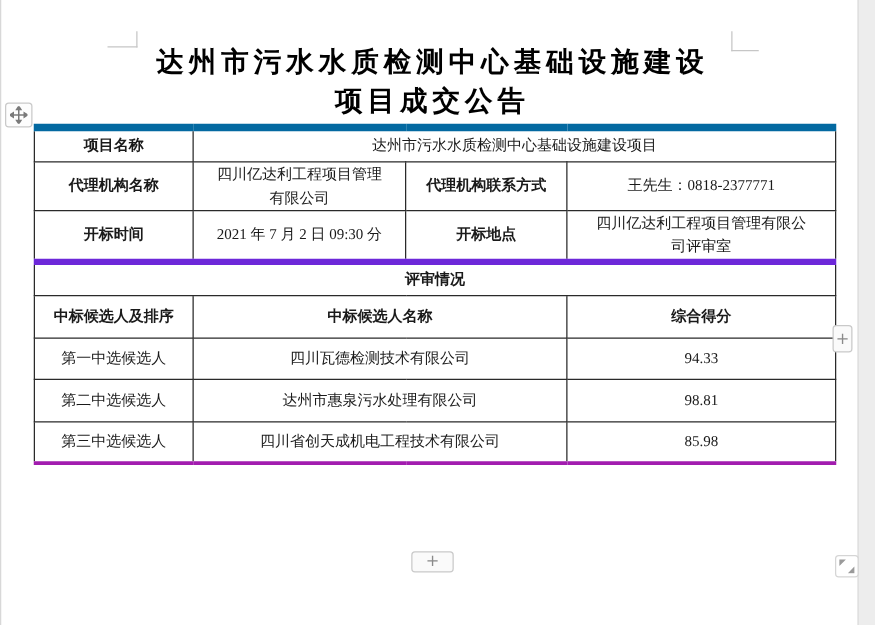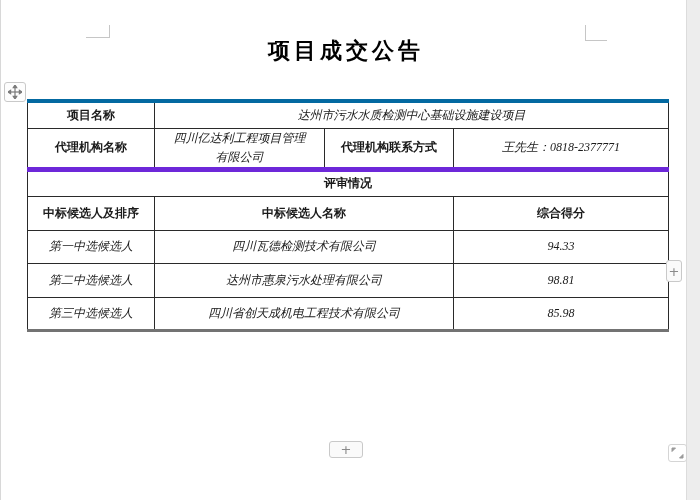--- a/index.html
+++ b/index.html
@@ -21,65 +21,72 @@
   .doc-title { position:absolute; left:0; top:35px; width:692px; text-align:center;
                font-weight:bold; font-size:22px; line-height:31px; letter-spacing:4px; color:#000; }
 
   table.doc { position:absolute; left:27px; top:99px; width:641px;
               border-collapse:collapse; table-layout:fixed; }
   table.doc th, table.doc td {
     border:1px solid #2a2a2a; text-align:center; vertical-align:middle;
     font-size:12px; line-height:19px; overflow:hidden;
   }
   table.doc th { font-weight:bold; padding:0 2px; }
-  table.doc td { font-weight:normal; padding:0 18px;font-style:italic; }
+  table.doc td { font-weight:normal; padding:0 18px; }
   td.num, td.datetime { font-family:"Liberation Serif","DejaVu Sans",serif; }
-  tr.heavy-top th, tr.heavy-top td { border-top:4px solid #0369a1;margin-top:13px; }
+  tr.heavy-top th, tr.heavy-top td { border-top:6px solid #0369a1;margin-top:13px; }
   tr.heavy-sep th, tr.heavy-sep td { border-top:5px solid #6d28d9; }
-  tr.heavy-bottom td { border-bottom:3px solid #737373; }
+  tr.heavy-bottom td { border-bottom:3px solid #a21caf; }
 
   
   .chrome-btn { position:absolute; background:#fafafa; border:1px solid #c9c9c9;
                 border-radius:3px; color:#8a8a8a; display:flex; align-items:center;
                 justify-content:center; font-size:13px; line-height:1; cursor:pointer; z-index:5; }
   .move-handle { left:4px; top:82px; width:22px; height:20px; background:#fdfdfd; }
   .add-col-btn { left:666px; top:260px; width:16px; height:22px; }
   .add-row-btn { left:329px; top:441px; width:34px; height:17px; }
   .resize-handle { left:668px; top:444px; width:19px; height:18px; background:#ffffff; border-color:#d5d5d5; }
   .chrome-btn svg { display:block; }
 </style>
 </head>
 <body>
 
 <div class="left-edge"></div>
 <div class="right-strip"></div>
 <div class="mark-tl"></div>
 <div class="mark-tr"></div>
 
 <div class="doc-title">
+  <div>达州市污水水质检测中心基础设施建设</div>
   <div>项目成交公告</div>
 </div>
 
 <table class="doc">
   <colgroup>
       <col style="width:127px">
       <col style="width:170px">
       <col style="width:129px">
       <col style="width:215px">
     </colgroup>
   <tbody>
       <tr class="heavy-top" style="height:27px">
     <th>项目名称</th>
     <td colspan="3">达州市污水水质检测中心基础设施建设项目</td>
   </tr>
   <tr style="height:39px">
     <th>代理机构名称</th>
     <td>四川亿达利工程项目管理有限公司</td>
     <th>代理机构联系方式</th>
     <td class="num">王先生：0818-2377771</td>
+  </tr>
+  <tr style="height:39px">
+    <th>开标时间</th>
+    <td class="datetime">2021 年 7 月 2 日 09:30 分</td>
+    <th>开标地点</th>
+    <td>四川亿达利工程项目管理有限公司评审室</td>
   </tr>
   <tr class="heavy-sep" style="height:27px">
     <th colspan="4">评审情况</th>
   </tr>
   <tr style="height:34px">
     <th>中标候选人及排序</th>
     <th colspan="2">中标候选人名称</th>
     <th>综合得分</th>
   </tr>
   <tr style="height:33px">

